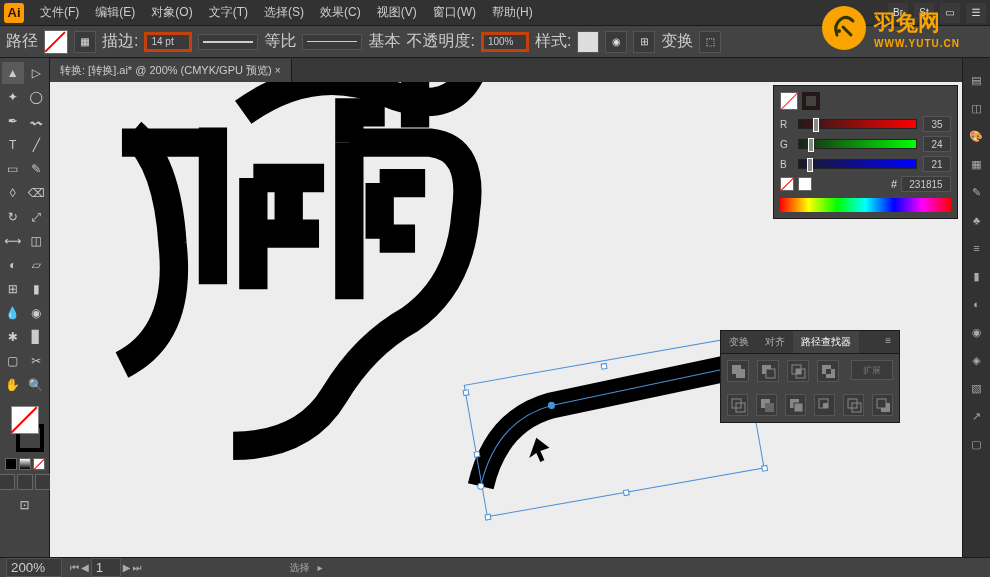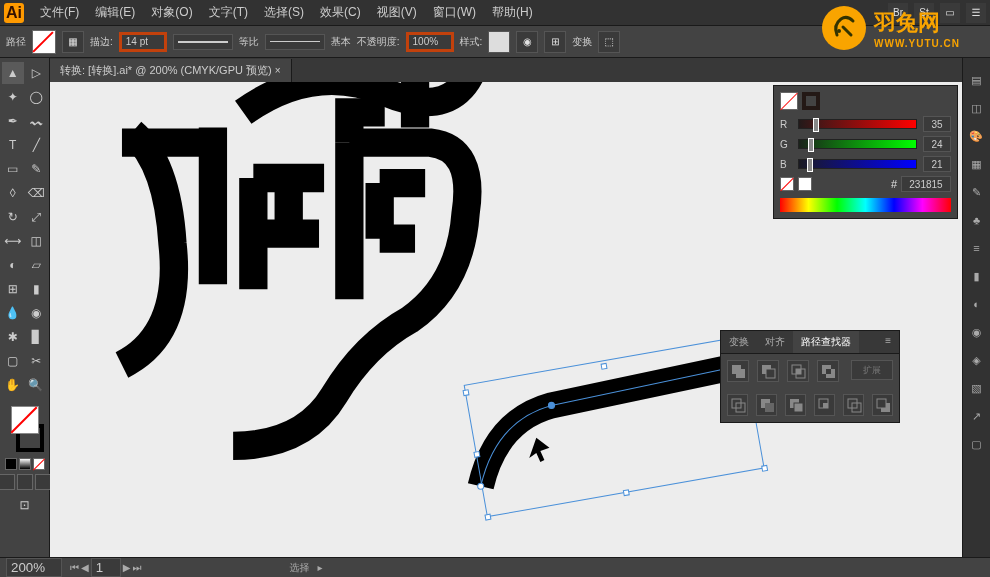--- a/index.html
+++ b/index.html
@@ -1,25 +1,25 @@
 <!DOCTYPE html>
 <html><head>
 <meta charset="utf-8">
 <style>
 * { margin: 0; padding: 0; box-sizing: border-box; font-family: "Microsoft YaHei", Arial, sans-serif; }
 body { background: #323232; width: 990px; height: 577px; overflow: hidden; position: relative; color: #e0e0e0; font-size: 11px; }
 
 .menubar { height: 26px; background: #323232; display: flex; align-items: center; padding: 0 4px; border-bottom: 1px solid #1a1a1a; }
-.app-icon { width: 20px; height: 20px; background: #ff9a00; border-radius: 3px; display: flex; align-items: center; justify-content: center; color: #310; font-weight: bold; font-size: 16px; margin-right: 8px; }
+.app-icon { width: 20px; height: 20px; background: #ff9a00; border-radius: 3px; display: flex; align-items: center; justify-content: center; color: #310; font-weight: bold; font-size: 13px; margin-right: 8px; }
 .menu-item { padding: 4px 8px; cursor: pointer; font-size: 12px; color: #ccc; }
 .menu-right { margin-left: auto; display: flex; gap: 6px; align-items: center; }
 .menu-right span { width: 20px; height: 20px; display: flex; align-items: center; justify-content: center; background: #3a3a3a; font-size: 10px; }
 
 .optionsbar { height: 32px; background: #434343; display: flex; align-items: center; padding: 0 6px; border-bottom: 1px solid #1a1a1a; gap: 6px; }
-.opt-label { font-size: 10px; color: #ccc; }
+.opt-label { font-size: 16px; color: #ccc; }
 .opt-swatch { width: 24px; height: 24px; background: #fff; border: 1px solid #666; position: relative; }
 .opt-swatch.none::after { content: ''; position: absolute; width: 28px; height: 2px; background: red; transform: rotate(-45deg); top: 10px; left: -4px; }
 .opt-btn { width: 22px; height: 22px; background: #3a3a3a; border: 1px solid #555; display: flex; align-items: center; justify-content: center; font-size: 10px; }
 .opt-input { width: 48px; height: 20px; background: #3a3a3a; border: 3px solid #c2410c; color: #ccc; font-size: 10px; padding: 0 4px; }
 .stroke-preview { width: 60px; height: 16px; background: #3a3a3a; border: 1px solid #555; display: flex; align-items: center; justify-content: center; }
 .stroke-line { width: 50px; height: 2px; background: #ccc; }
 
 .main { display: flex; height: calc(100% - 58px - 20px); }
 
 .toolbar { width: 50px; background: #434343; display: flex; flex-direction: column; padding: 4px 2px; border-right: 1px solid #1a1a1a; }

